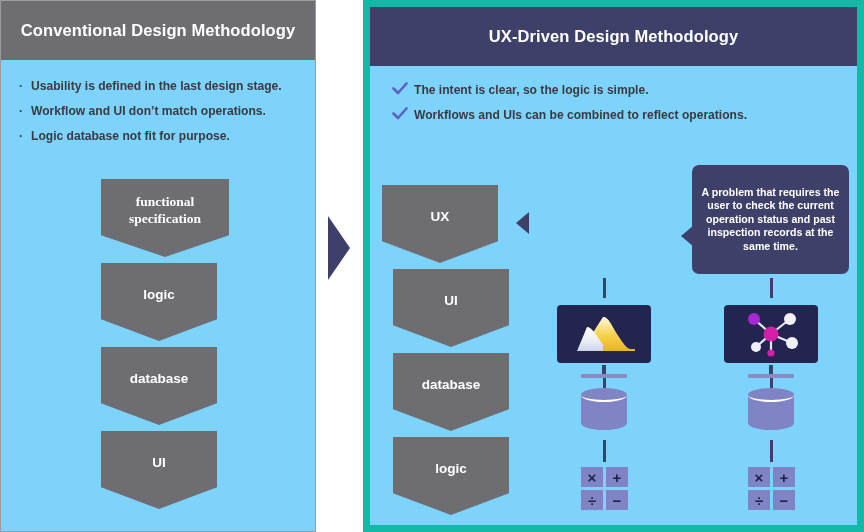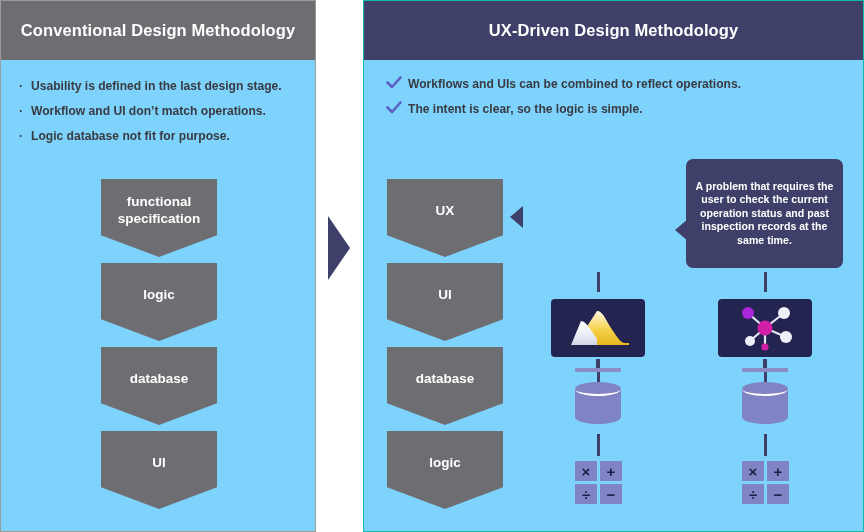--- a/index.html
+++ b/index.html
@@ -7,21 +7,21 @@
     width: 864px; height: 532px;
     background: #ffffff;
     font-family: "Liberation Sans", sans-serif;
     overflow: hidden;
   }
   #root { position: relative; width: 864px; height: 532px; }
 
   
   .panel { position: absolute; top: 0; height: 532px; background: #7dd3fc; }
   .panel-left  { left: 0;   width: 316px; border: 1px solid #9b9b9e; }
-  .panel-right { left: 363px; width: 501px; border: 1px solid #14b8a6; }
+  .panel-right { left: 363px; width: 501px; border: 7px solid #14b8a6; }
 
   .panel-header {
     height: 59px; width: 100%;
     display: flex; align-items: center; justify-content: center;
     color: #ffffff; font-weight: bold; letter-spacing: .1px;
   }
   .header-left  { background: #6e6e72; font-size: 16.5px; }
   .header-right { background: #3e4069; font-size: 16.5px; }
 
   
@@ -140,59 +140,59 @@
       <div class="bullet-row">
         <span class="dot-mark">·</span>
         <span>Workflow and UI don’t match operations.</span>
       </div>
       <div class="bullet-row">
         <span class="dot-mark">·</span>
         <span>Logic database not fit for purpose.</span>
       </div>
     </div>
 
-    <div class="chevron" style="left:100px; top:178px; width:116px; height:78px;">
+    <div class="chevron" style="left:100px; top:178px; width:128px; height:78px;font-family:Liberation Serif, serif;">
       <span class="ch-label">functional specification</span>
     </div>
     <div class="chevron" style="left:100px; top:262px; width:116px; height:78px;">
       <span class="ch-label">logic</span>
     </div>
     <div class="chevron" style="left:100px; top:346px; width:116px; height:78px;">
       <span class="ch-label">database</span>
     </div>
     <div class="chevron" style="left:100px; top:430px; width:116px; height:78px;">
       <span class="ch-label">UI</span>
     </div>
   </div>
 
   <div class="mid-arrow"></div>
 
   <div class="panel panel-right">
     <div class="panel-header header-right">UX-Driven Design Methodology</div>
 
     <div class="bullets bullets-right">
+      <div class="bullet-row">
+        <span class="check-mark">
+          <svg width="16" height="14" viewBox="0 0 16 14">
+              <path d="M1.5 6.5 L6 11 L14.5 1.5" fill="none" stroke="#5b60c4" stroke-width="2.6" stroke-linecap="round" stroke-linejoin="round"></path>
+            </svg>
+        </span>
+        <span>The intent is clear, so the logic is simple.</span>
+      </div>
       <div class="bullet-row">
         <span class="check-mark">
           <svg width="16" height="14" viewBox="0 0 16 14">
               <path d="M1.5 6.5 L6 11 L14.5 1.5" fill="none" stroke="#5b60c4" stroke-width="2.6" stroke-linecap="round" stroke-linejoin="round"></path>
             </svg>
         </span>
         <span>Workflows and UIs can be combined to reflect operations.</span>
       </div>
-      <div class="bullet-row">
-        <span class="check-mark">
-          <svg width="16" height="14" viewBox="0 0 16 14">
-              <path d="M1.5 6.5 L6 11 L14.5 1.5" fill="none" stroke="#5b60c4" stroke-width="2.6" stroke-linecap="round" stroke-linejoin="round"></path>
-            </svg>
-        </span>
-        <span>The intent is clear, so the logic is simple.</span>
-      </div>
-    </div>
-
-    <div class="chevron" style="left:23px; top:178px; width:116px; height:78px;">
+    </div>
+
+    <div class="chevron" style="left:12px; top:178px; width:116px; height:78px;">
       <span class="ch-label">UX</span>
     </div>
     <div class="chevron" style="left:23px; top:262px; width:116px; height:78px;">
       <span class="ch-label">UI</span>
     </div>
     <div class="chevron" style="left:23px; top:346px; width:116px; height:78px;">
       <span class="ch-label">database</span>
     </div>
     <div class="chevron" style="left:23px; top:430px; width:116px; height:78px;">
       <span class="ch-label">logic</span>

